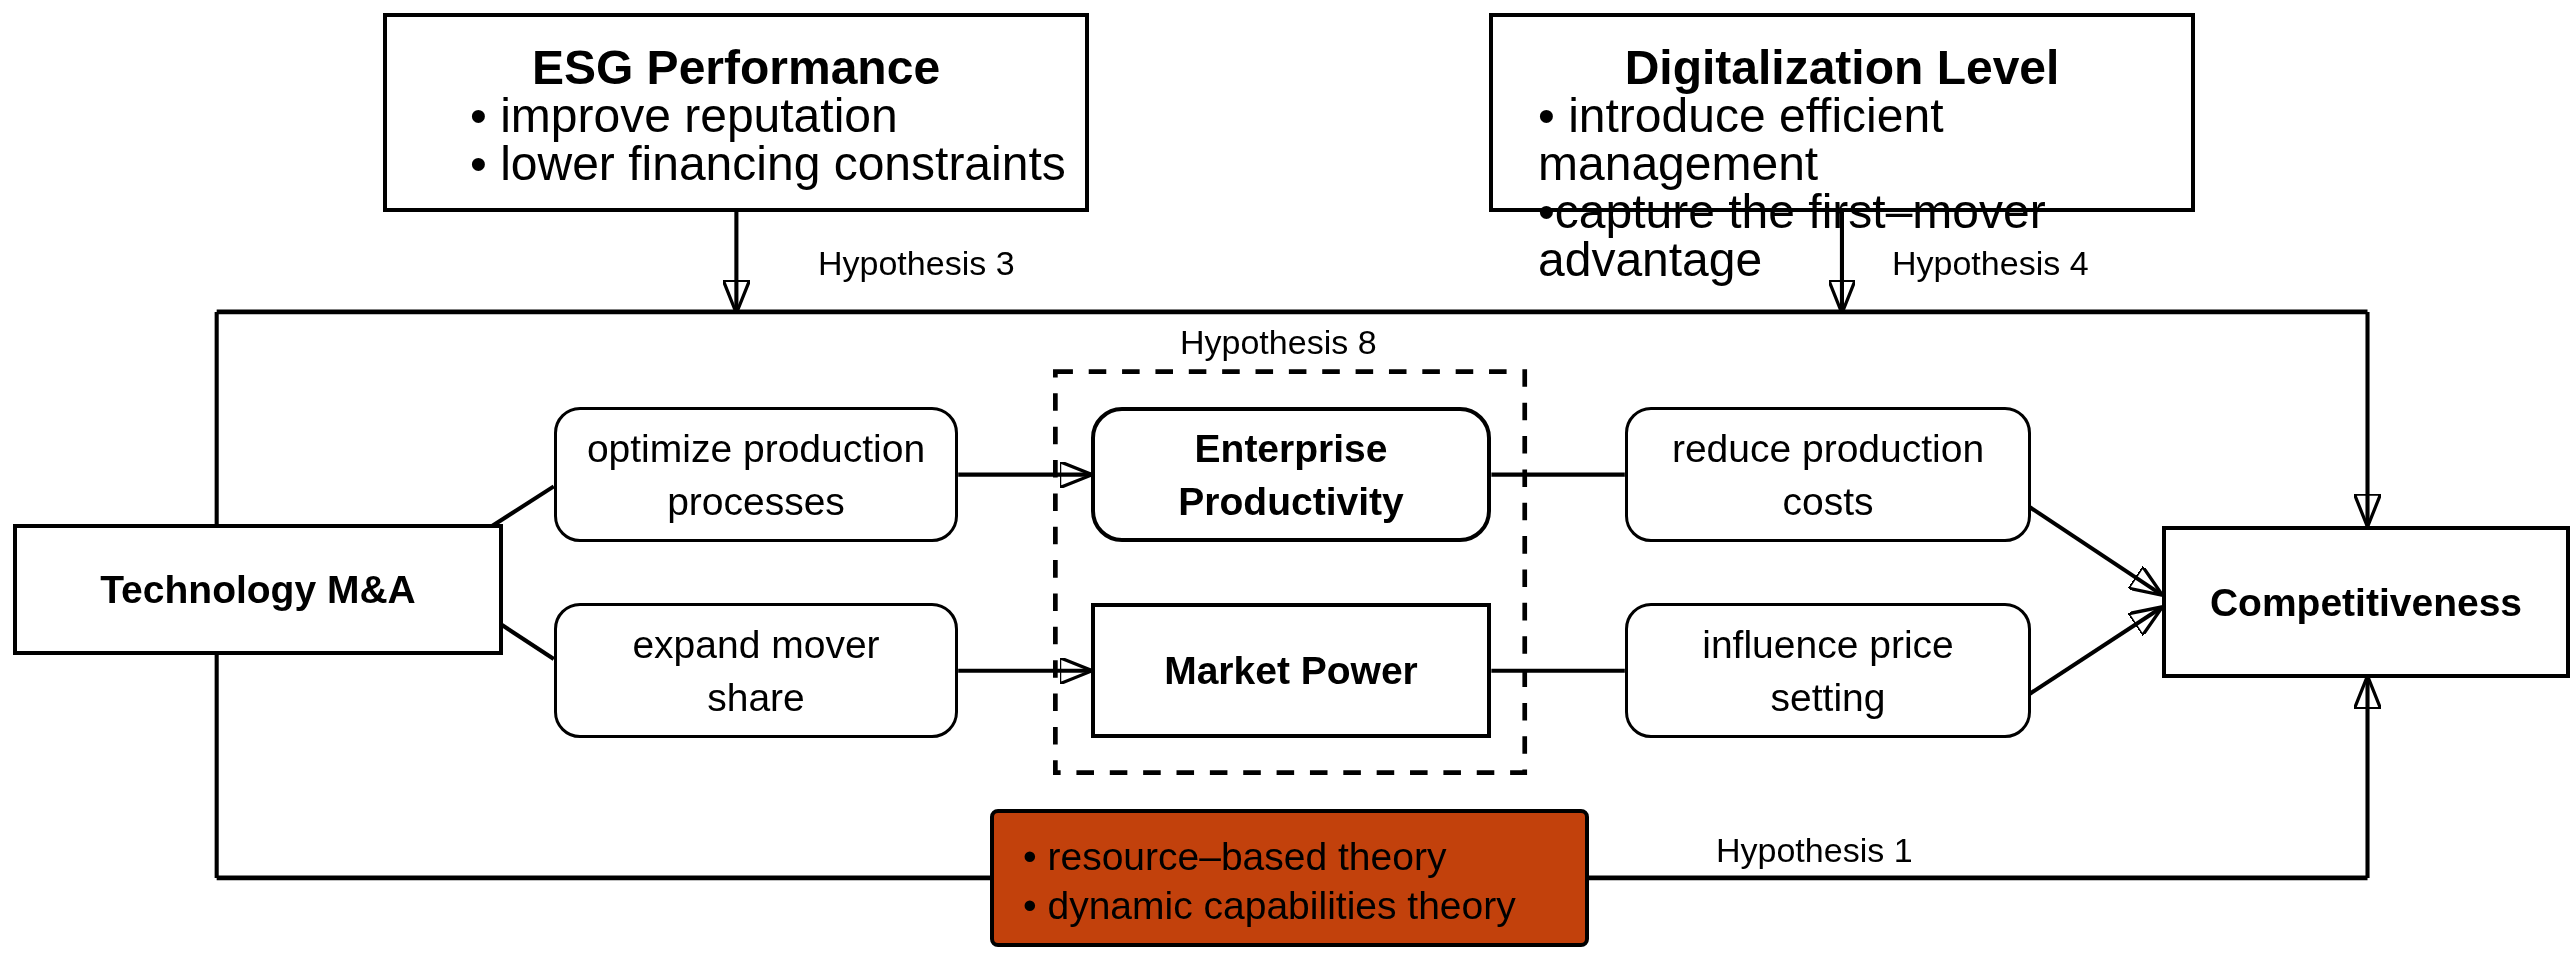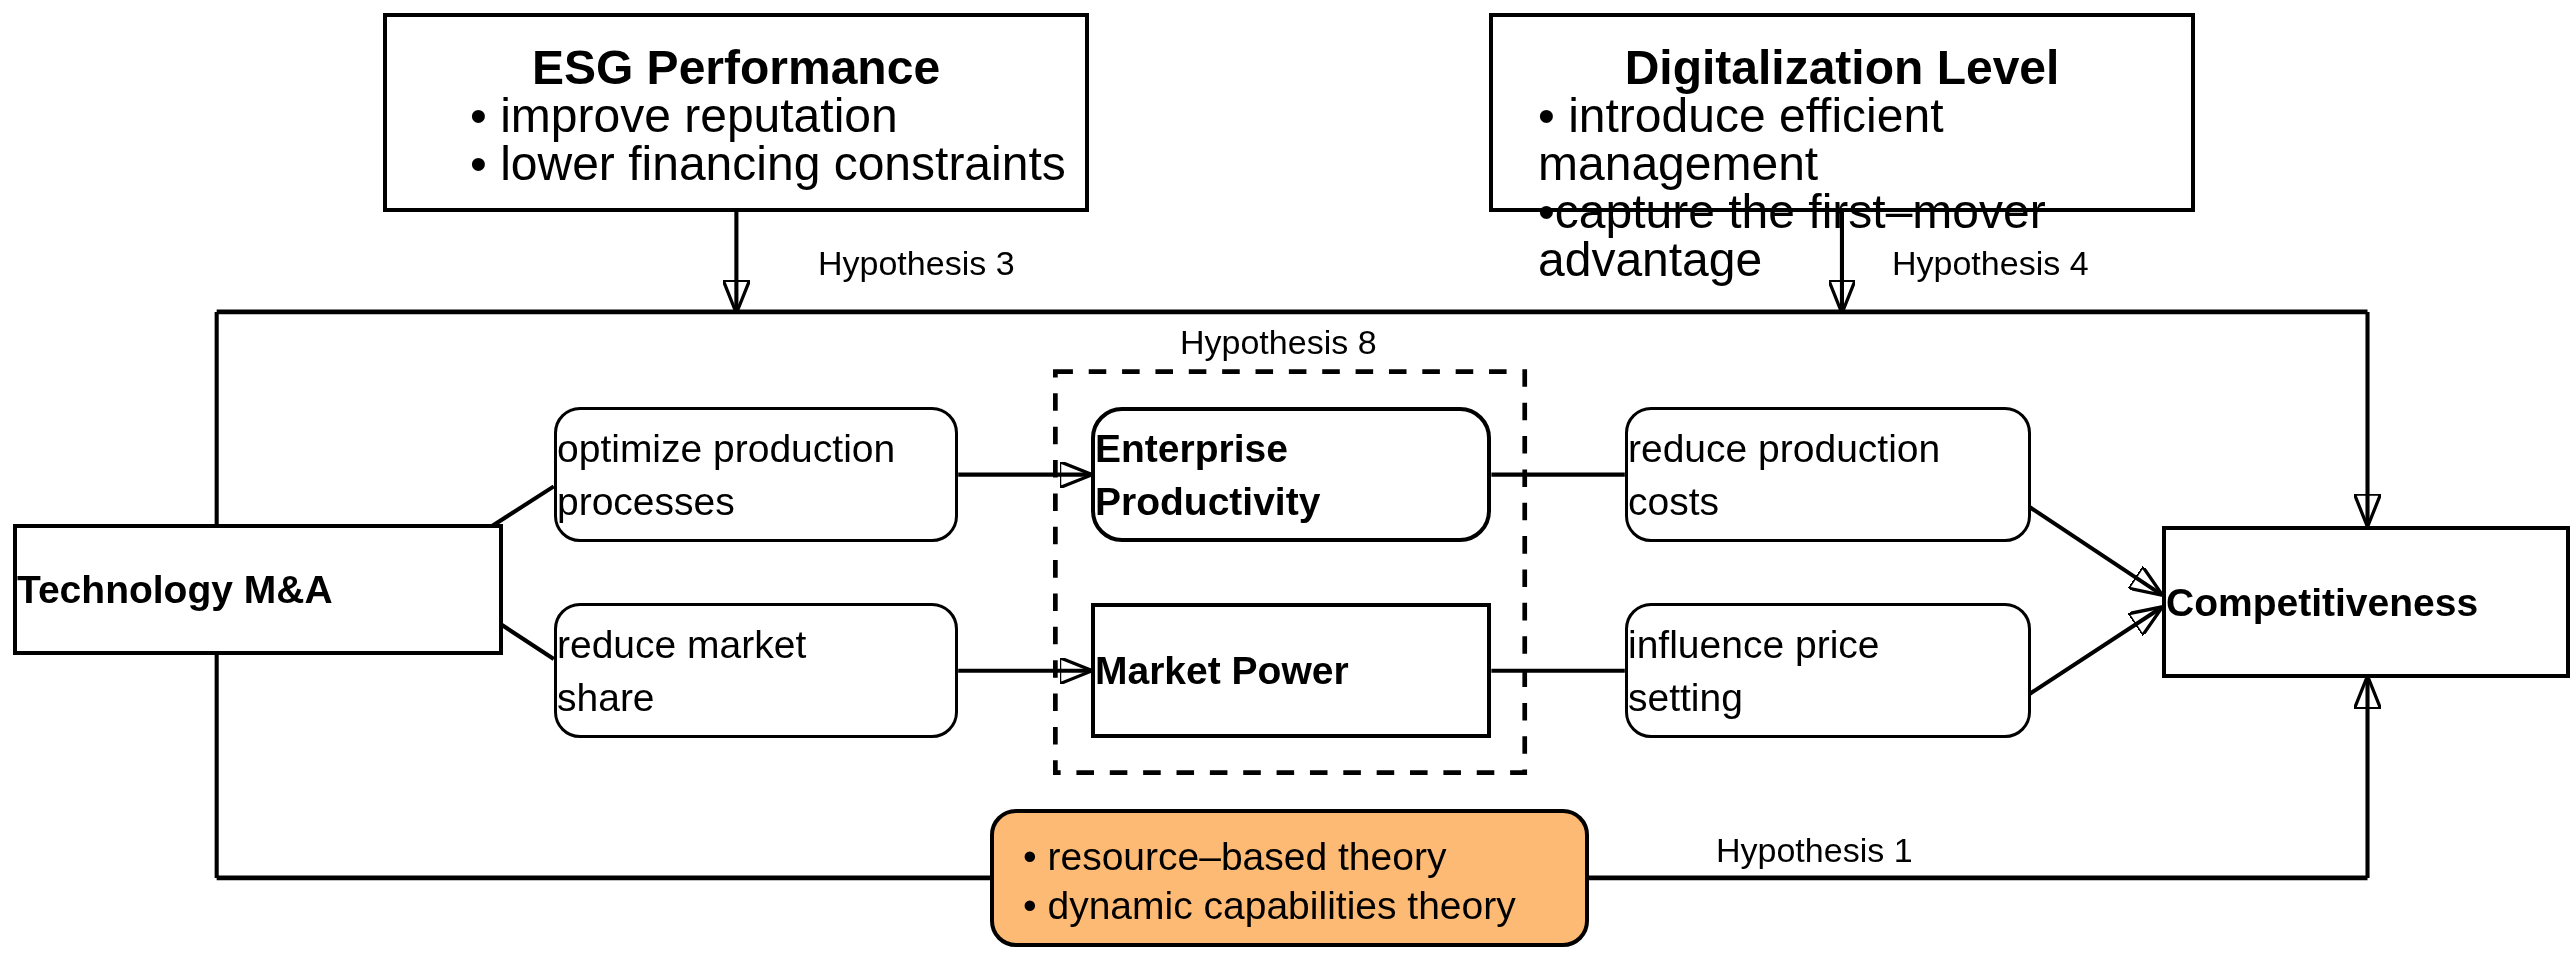--- a/index.html
+++ b/index.html
@@ -11,41 +11,41 @@
     color:#000;
     overflow:hidden;
   }
   .connectors{position:absolute;left:0;top:0;z-index:1;}
   .connectors path, .connectors rect{stroke:#000;fill:none;}
 
   
   .box{
     position:absolute;z-index:2;box-sizing:border-box;
     background:#ffffff;border:4.1px solid #000;
-    display:flex;flex-direction:column;align-items:flex-start;justify-content:center;
+    display:flex;flex-direction:column;align-items:center;justify-content:center;
     text-align:center;font-size:39px;line-height:53px;
   }
   .bold{font-weight:bold;}
   .rounded{border-radius:26px;border-width:3.5px;}
 
   
   .panel{
     position:absolute;z-index:2;box-sizing:border-box;
     background:#ffffff;border:4.1px solid #000;
     font-size:48px;line-height:48px;
   }
   .panel .panel-title{text-align:center;font-weight:bold;margin-top:27px;}
   .panel .panel-items{margin-top:0;}
   .panel-esg .panel-items{padding-left:83px;}
   .panel-digi .panel-items{padding-left:45px;}
 
   
   .theory{
     position:absolute;z-index:2;box-sizing:border-box;
-    background:#fdba74;border:4.1px solid #000;border-radius:26px;
+    background:#c2410c;border:4.1px solid #000;border-radius:8px;
     font-size:39px;line-height:49px;
     padding-top:19px;padding-left:29px;
   }
 
   .hlabel{
     position:absolute;z-index:3;
     font-size:34px;white-space:nowrap;
     transform:translateY(-50%);
   }
 </style>
@@ -104,21 +104,21 @@
   <div class="box bold" style="left:13px;top:524px;width:490px;height:131px;">
     <div>Technology M&amp;A</div>
   </div>
 
   <div class="box rounded" style="left:554px;top:407px;width:404px;height:135px;">
     <div>optimize production</div>
     <div>processes</div>
   </div>
 
   <div class="box rounded" style="left:554px;top:603px;width:404px;height:135px;">
-    <div>reduce market</div>
+    <div>expand mover</div>
     <div>share</div>
   </div>
 
   <div class="box bold" style="left:1091px;top:407px;width:400px;height:135px;border-radius:31px;">
     <div>Enterprise</div>
     <div>Productivity</div>
   </div>
 
   <div class="box bold" style="left:1091px;top:603px;width:400px;height:135px;">
     <div>Market Power</div>

